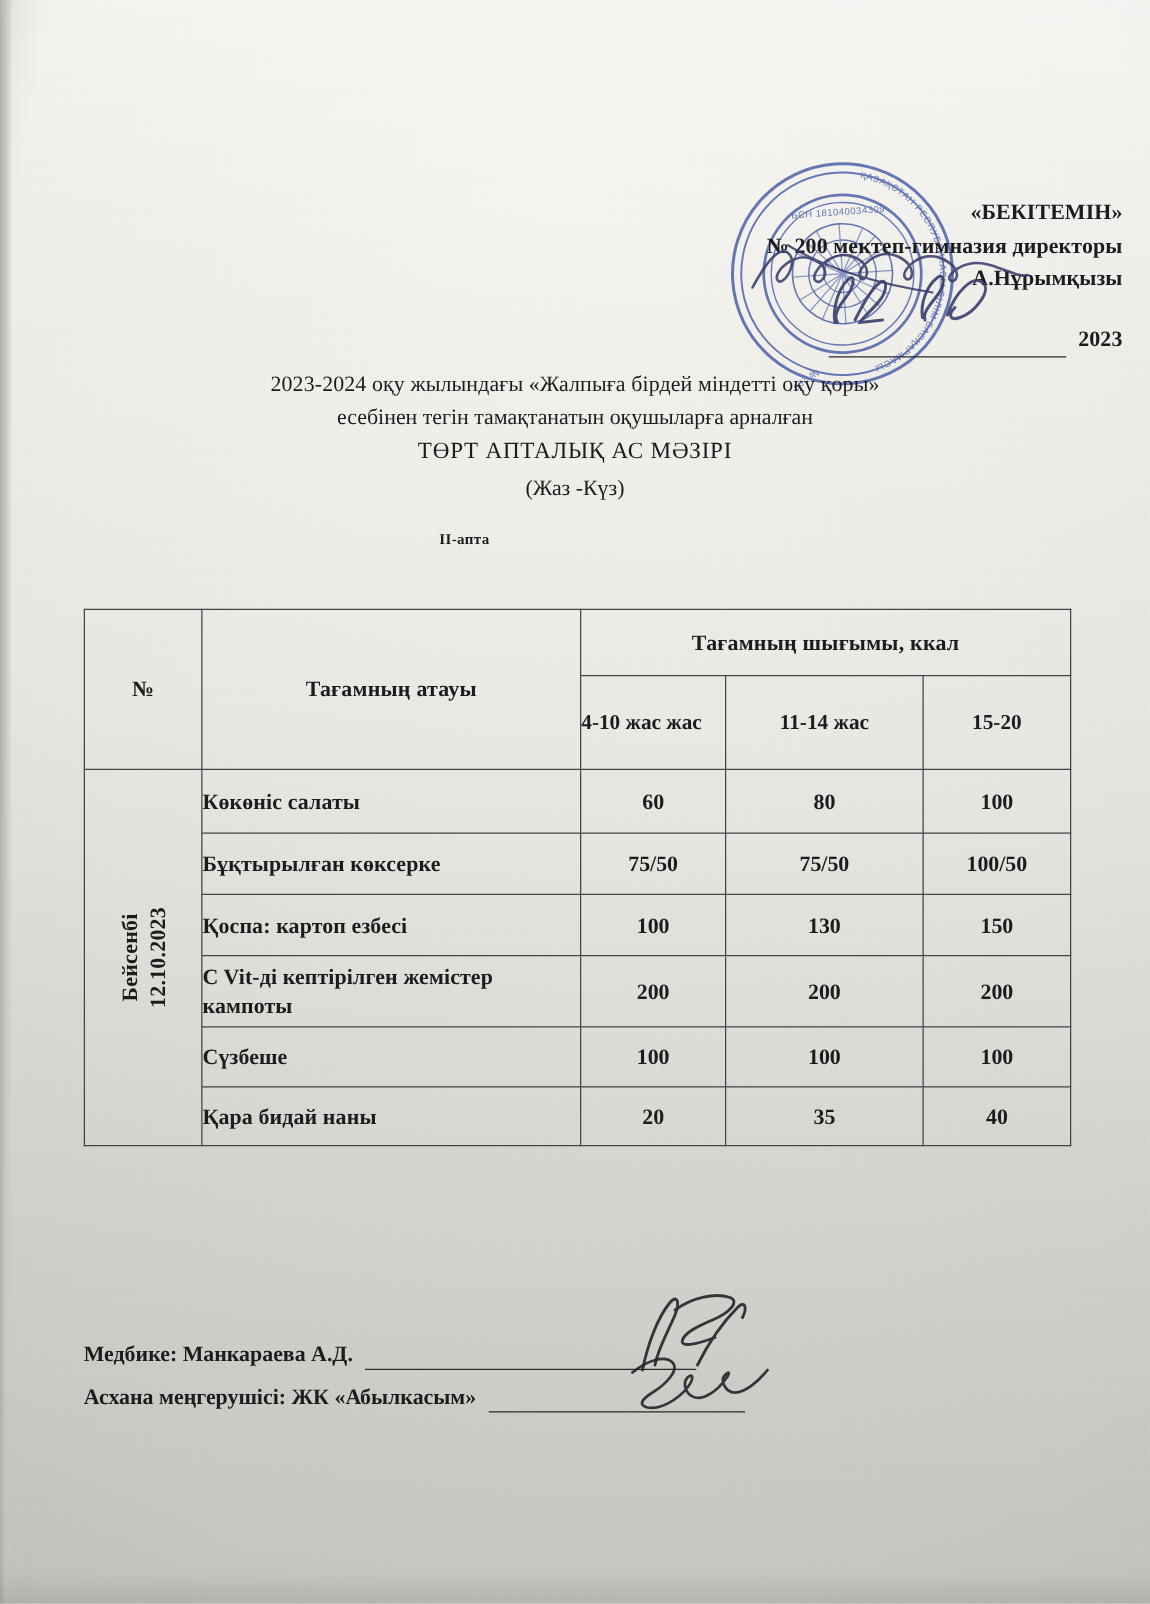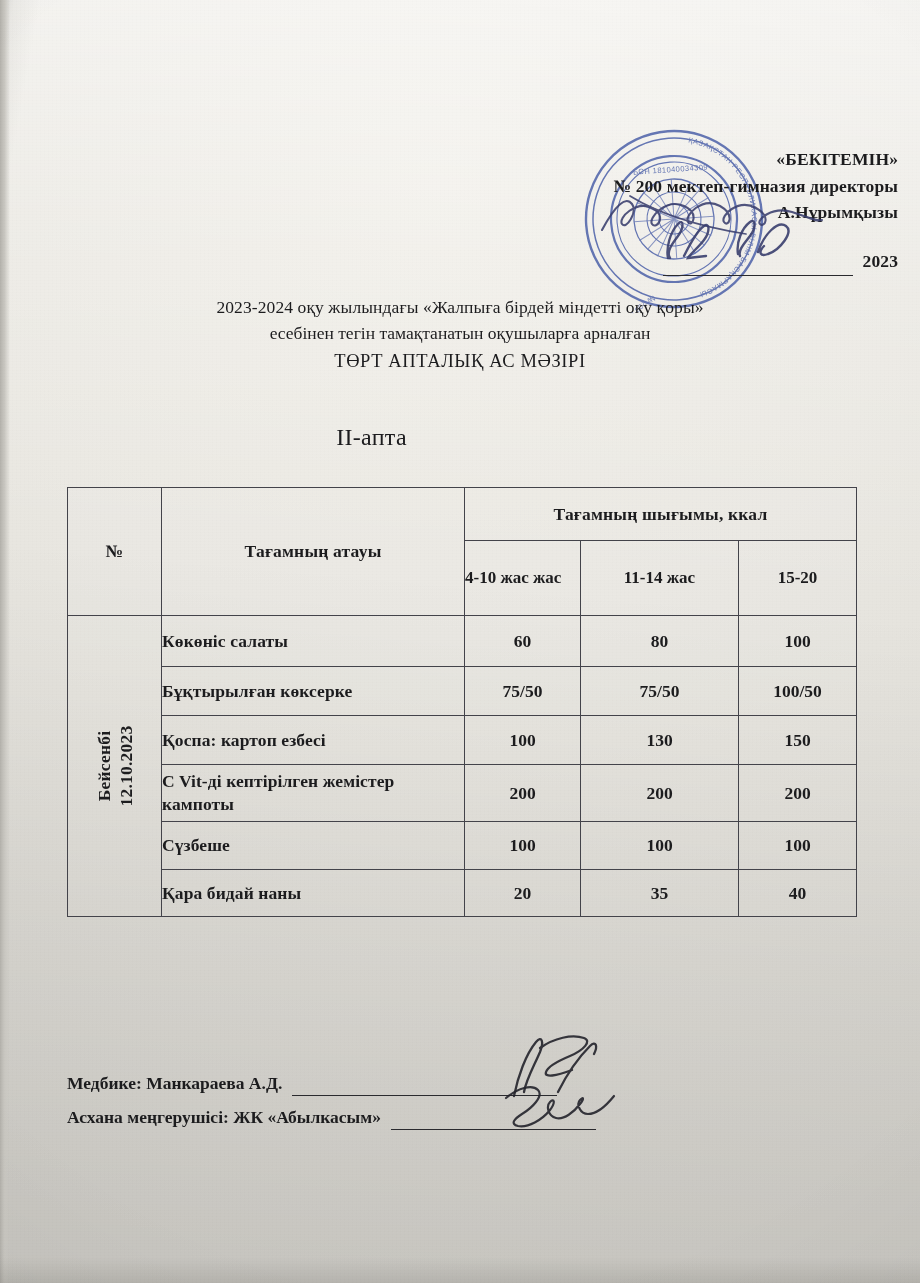--- a/index.html
+++ b/index.html
@@ -67,21 +67,21 @@
     left: 0; bottom: 0;
     width: 100%; height: 26px;
     background: linear-gradient(0deg, rgba(120,118,112,0.22) 0%, rgba(120,118,112,0.00) 100%);
   }
 
   .layer { position: absolute; }
 
   
   #approval {
     right: 22px;
-    top: 146px;
+    top: 156px;
     width: 420px;
     text-align: right;
     font-weight: bold;
     font-size: 17.5px;
     line-height: 1.52;
     letter-spacing: .1px;
     z-index: 4;
   }
   #approval .ln { white-space: nowrap; }
   #date-line {
@@ -143,22 +143,22 @@
   #title-block .t1 { font-size: 17.5px; line-height: 1.5; letter-spacing: .1px; }
   #title-block .t2 { font-size: 17.5px; line-height: 1.5; }
   #title-block .t3 { font-size: 18.5px; line-height: 1.6; letter-spacing: .6px; }
   #title-block .t4 { font-size: 17.5px; line-height: 1.6; }
 
   #week-label {
     left: 0;
     top: 424px;
     width: 743px;
     text-align: center;
-    font-weight: normal;
-    font-size: 24px;
+    font-weight: bold;
+    font-size: 12px;
     letter-spacing: .3px;
     z-index: 5;
   }
 
   
   #menu-table {
     left: 67px;
     top: 487px;
     width: 789px;
     border-collapse: collapse;
@@ -333,20 +333,21 @@
       <path d="M78,42 C76,30 82,16 90,10 C96,6 96,16 90,24 C84,32 78,38 80,44"></path>
       <path d="M98,40 C104,22 118,8 126,14 C134,20 120,38 108,42 C100,45 98,40 104,34"></path>
     </g>
   </svg>
 </div>
 
 <div class="layer" id="title-block">
   <div class="t1">2023-2024 оқу жылындағы  «Жалпыға бірдей міндетті оқу қоры»</div>
   <div class="t2">есебінен тегін тамақтанатын оқушыларға арналған</div>
   <div class="t3">ТӨРТ АПТАЛЫҚ АС МӘЗІРІ</div>
+  <div class="t4">(Жаз -Күз)</div>
 </div>
 
 <div class="layer" id="week-label">II-апта</div>
 
 <table class="layer" id="menu-table">
   <colgroup>
     <col class="th-num">
       <col class="th-name">
       <col class="th-a1">
       <col class="th-a2">

